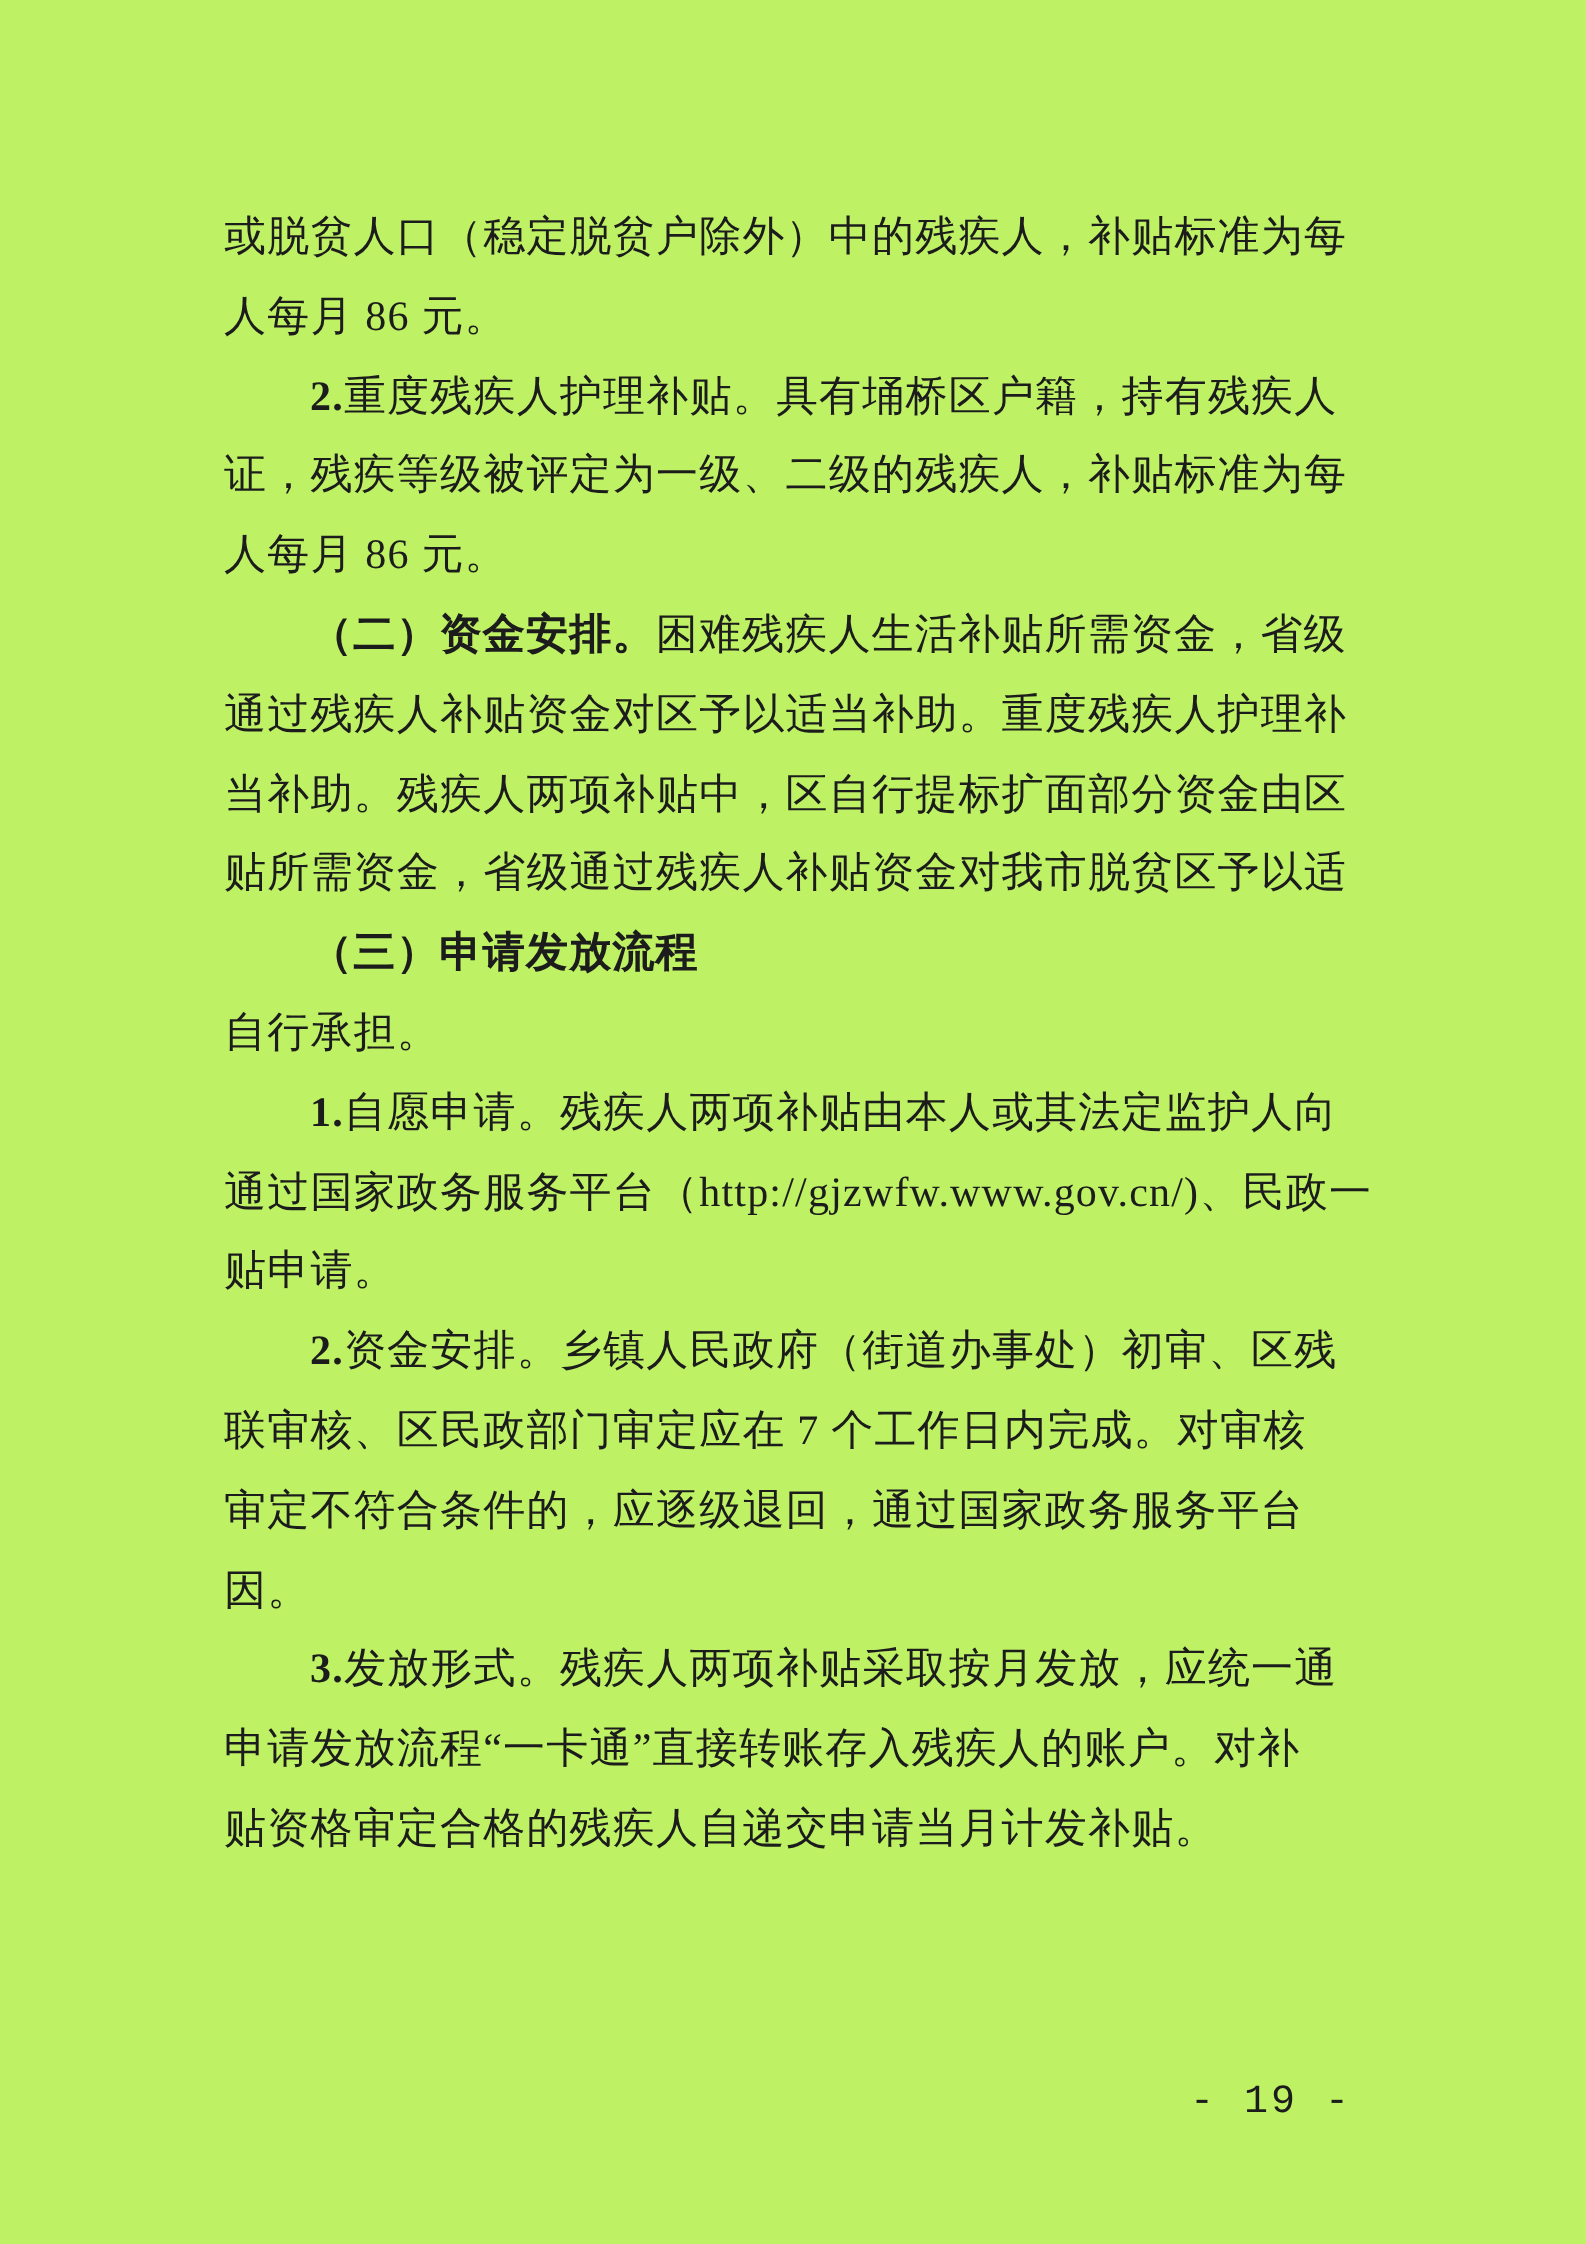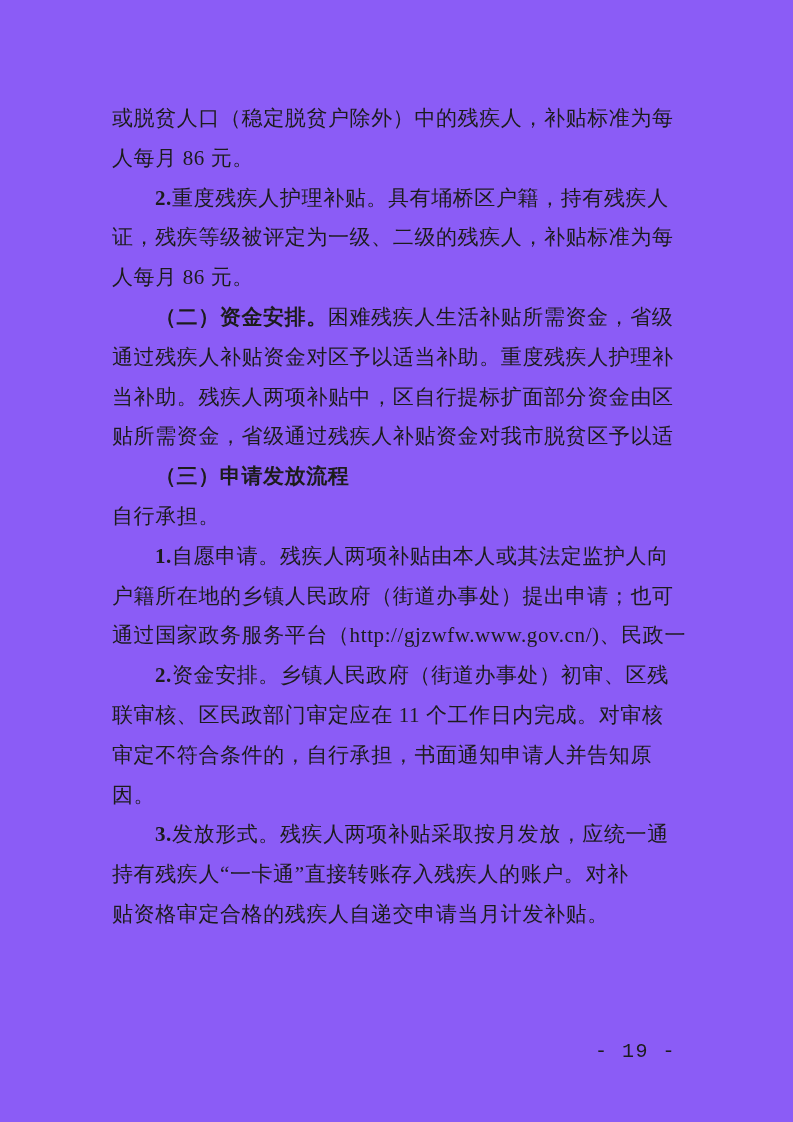--- a/index.html
+++ b/index.html
@@ -9,21 +9,21 @@
   body {
     width: 793px;
     height: 1122px;
     background: #ffffff;
     font-family: "Liberation Serif", serif;
   }
   .page {
     position: relative;
     width: 793px;
     height: 1122px;
-    background: #8b5cf6;
+    background: #bef264;
     overflow: hidden;
   }
   .text-block {
     position: absolute;
     left: 112px;
     top: 99px;
     width: 564px;
     font-size: 21px;
     line-height: 39.8px;
     letter-spacing: 0.6px;
@@ -65,24 +65,24 @@
       <div class="line indent"><span class="seg bold">2.</span><span class="seg">重度残疾人护理补贴。具有埇桥区户籍，持有残疾人</span></div>
       <div class="line"><span class="seg">证，残疾等级被评定为一级、二级的残疾人，补贴标准为每</span></div>
       <div class="line"><span class="seg">人每月 86 元。</span></div>
       <div class="line indent"><span class="seg bold">（二）资金安排。</span><span class="seg">困难残疾人生活补贴所需资金，省级</span></div>
       <div class="line"><span class="seg">通过残疾人补贴资金对区予以适当补助。重度残疾人护理补</span></div>
       <div class="line"><span class="seg">当补助。残疾人两项补贴中，区自行提标扩面部分资金由区</span></div>
       <div class="line"><span class="seg">贴所需资金，省级通过残疾人补贴资金对我市脱贫区予以适</span></div>
       <div class="line indent"><span class="seg bold">（三）申请发放流程</span></div>
       <div class="line"><span class="seg">自行承担。</span></div>
       <div class="line indent"><span class="seg bold">1.</span><span class="seg">自愿申请。残疾人两项补贴由本人或其法定监护人向</span></div>
-      <div class="line"><span class="seg">户籍所在地的乡镇人民政府（街道办事处）提出申请；也可</span></div>
       <div class="line"><span class="seg">通过国家政务服务平台（http://gjzwfw.www.gov.cn/)、民政一</span></div>
+      <div class="line"><span class="seg">贴申请。</span></div>
       <div class="line indent"><span class="seg bold">2.</span><span class="seg">资金安排。乡镇人民政府（街道办事处）初审、区残</span></div>
-      <div class="line"><span class="seg">联审核、区民政部门审定应在 11 个工作日内完成。对审核</span></div>
-      <div class="line"><span class="seg">审定不符合条件的，自行承担，书面通知申请人并告知原</span></div>
+      <div class="line"><span class="seg">联审核、区民政部门审定应在 7 个工作日内完成。对审核</span></div>
+      <div class="line"><span class="seg">审定不符合条件的，应逐级退回，通过国家政务服务平台</span></div>
       <div class="line"><span class="seg">因。</span></div>
       <div class="line indent"><span class="seg bold">3.</span><span class="seg">发放形式。残疾人两项补贴采取按月发放，应统一通</span></div>
-      <div class="line"><span class="seg">持有残疾人“一卡通”直接转账存入残疾人的账户。对补</span></div>
+      <div class="line"><span class="seg">申请发放流程“一卡通”直接转账存入残疾人的账户。对补</span></div>
       <div class="line"><span class="seg">贴资格审定合格的残疾人自递交申请当月计发补贴。</span></div>
     </div>
   <div class="page-number">- 19 -</div>
 </div>
 
 </body></html>

